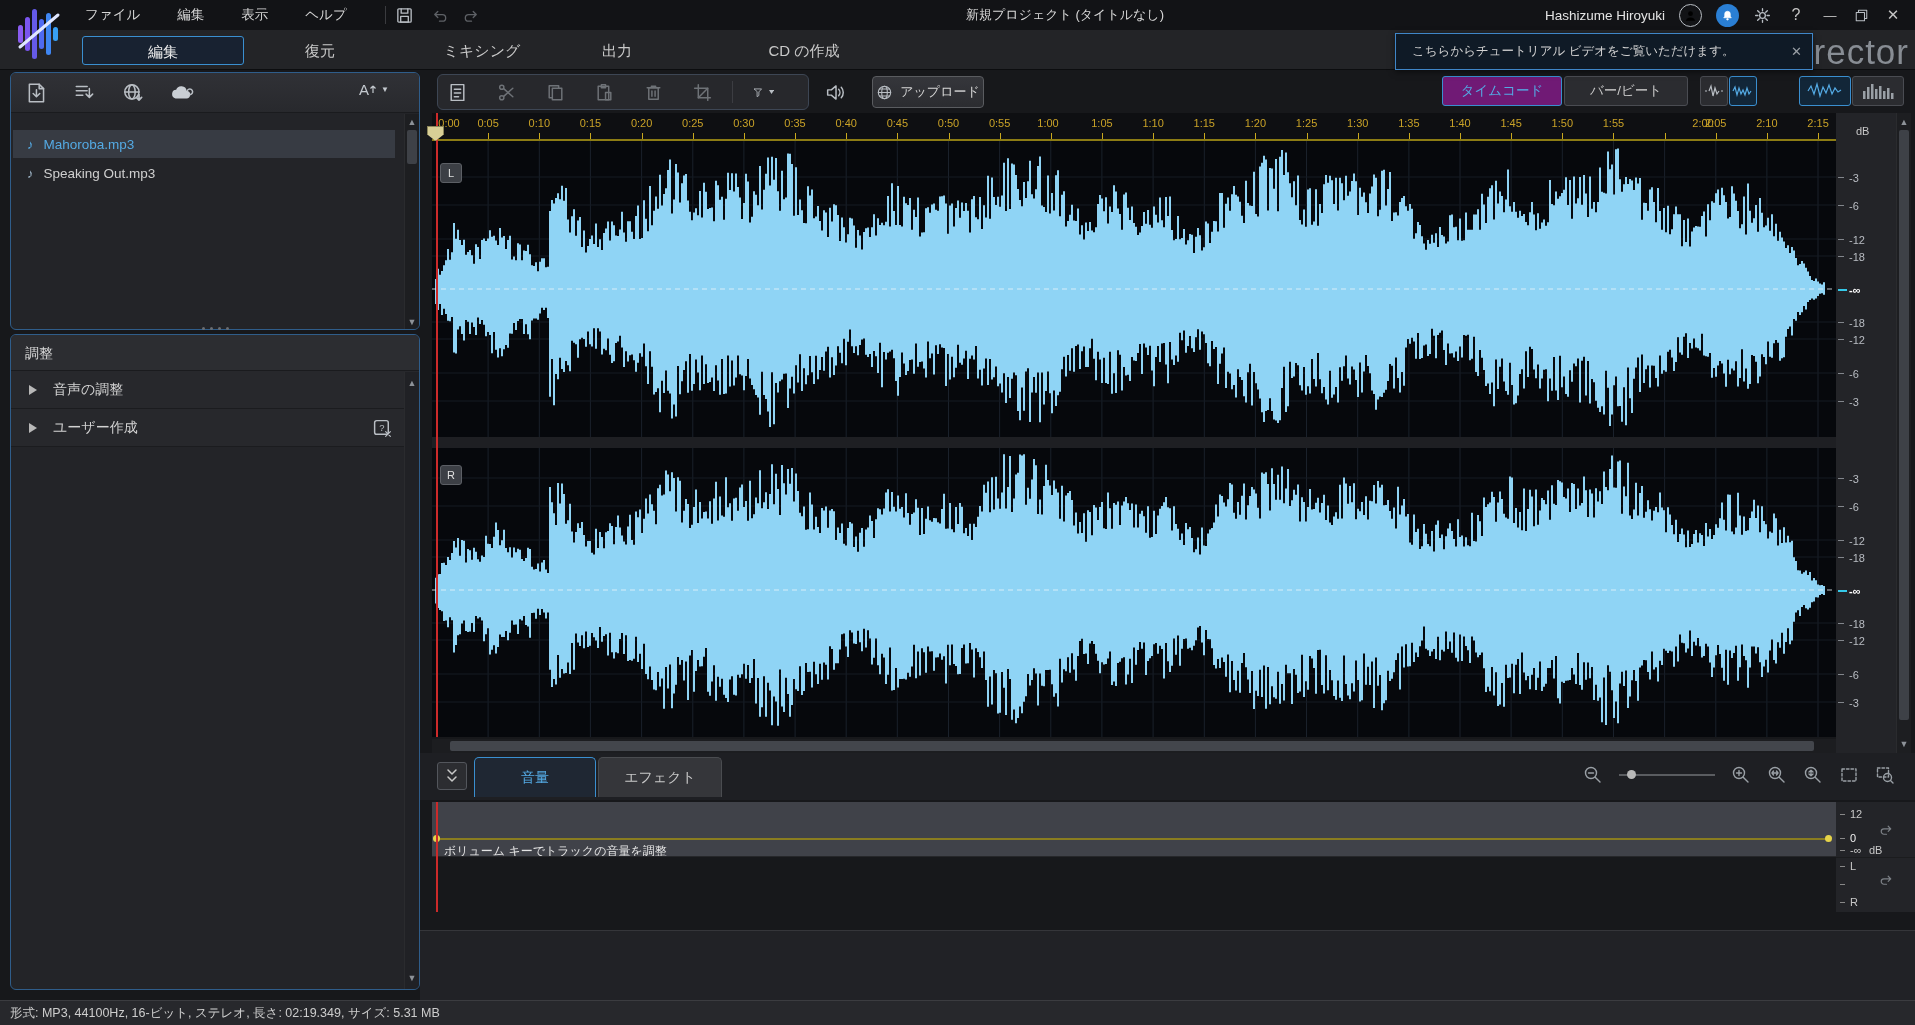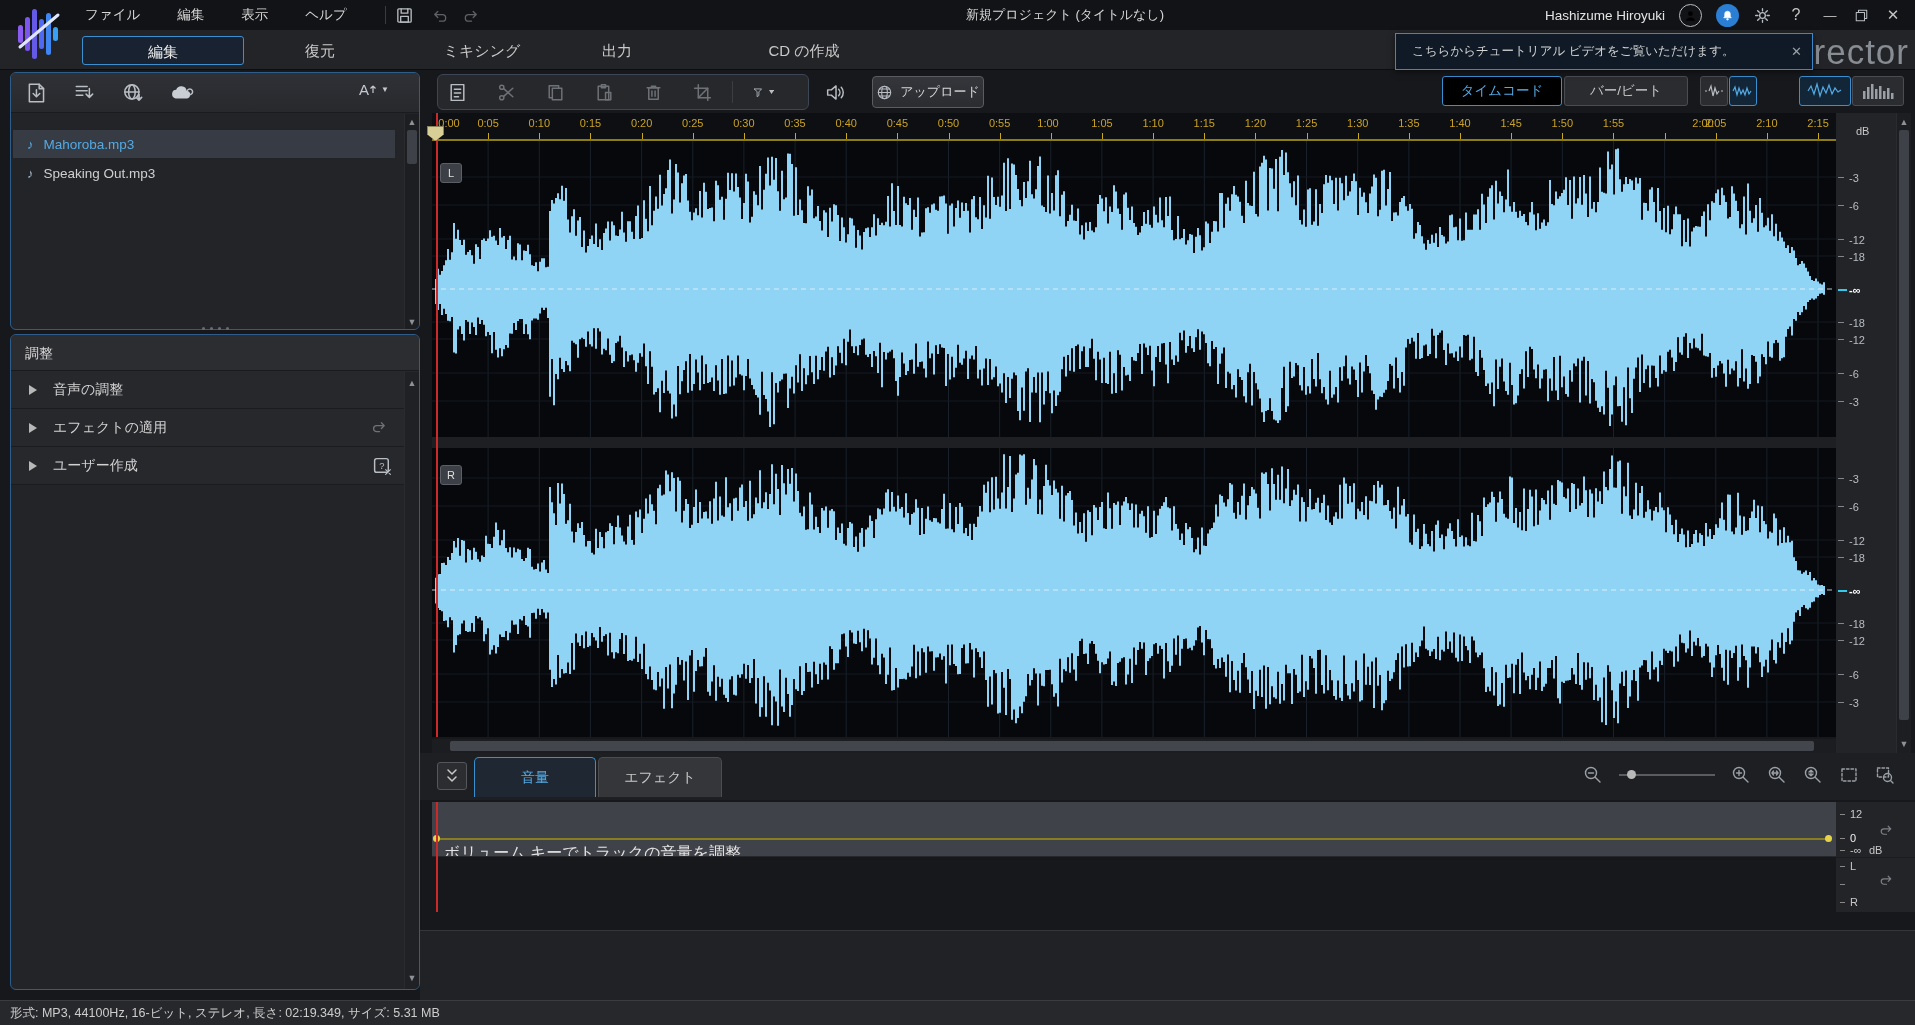--- a/index.html
+++ b/index.html
@@ -54,21 +54,21 @@
   .adjrow{position:relative;height:38px;background:#27282c;border-bottom:1px solid #1b1c1f;display:flex;align-items:center;padding-left:18px;font-size:14px;color:#d2d2d2;}
   .tri-r{width:0;height:0;border-left:8px solid #b8b8b8;border-top:5.5px solid transparent;border-bottom:5.5px solid transparent;margin-right:16px;}
   .adj-icon{position:absolute;right:30px;top:9px;}
   
   #edittools{left:437px;top:74px;width:372px;height:36px;background:#27282c;border:1px solid #3d4654;border-radius:6px;display:flex;align-items:center;gap:27px;padding-left:8px;}
   #edittools .ic{width:22px;}
   .toolsep{width:1px;height:22px;background:#3c3d42;margin:0 -8px;}
   #speaker{left:824px;top:81px;}
   #uploadbtn{left:872px;top:76px;width:112px;height:32px;border:1px solid #5a5c60;border-radius:4px;background:linear-gradient(#35363b,#2b2c30);display:flex;align-items:center;justify-content:center;gap:7px;font-size:13px;color:#d6d6d6;}
   .segbtn{position:absolute;top:76px;height:30px;line-height:28px;text-align:center;font-size:13.5px;border:1px solid #4a4c52;background:#2b2c30;color:#c8c8c8;border-radius:3px;}
-  .segbtn.active{border-color:var(--accent);background:#000000;color:var(--sel);}
+  .segbtn.active{border-color:var(--accent);background:#701a75;color:var(--sel);}
   .miniview{position:absolute;top:76px;height:30px;border:1px solid #4a4c52;border-radius:3px;background:#2b2c30;display:flex;align-items:center;justify-content:center;}
   .miniview.active{border-color:var(--accent);background:#122638;}
   
   #ruler{left:432px;top:113px;width:1404px;height:28px;background:#0e0f12;overflow:hidden;}
   .rlabel{position:absolute;top:4px;font-size:11px;color:var(--ruler);transform:translateX(-50%);}
   .rtick{position:absolute;top:20px;width:1px;height:6px;background:#caa91e;}
   #goldline{left:432px;top:139px;width:1404px;height:2px;background:#8c7c14;}
   #phmarker{left:427px;top:126px;width:17px;height:15px;background:#d8cf96;border:1px solid #8d865a;
     clip-path:polygon(0 0,100% 0,100% 55%,50% 100%,0 55%);z-index:4;}
   #wavebox{left:432px;top:141px;width:1404px;height:596px;background:#06080c;}
@@ -90,21 +90,21 @@
   .btab{position:absolute;top:757px;height:40px;line-height:38px;text-align:center;font-size:14px;border-radius:5px 5px 0 0;}
   #tab-vol{left:474px;width:122px;border:1px solid var(--accent);border-bottom:none;background:#1f2733;color:var(--sel);}
   #tab-fx{left:598px;width:124px;border:1px solid #4a4c50;border-bottom:none;background:#35363a;color:#c8c8c8;}
   #zoomctrl{position:absolute;right:20px;top:765px;display:flex;align-items:center;gap:16px;}
   #zslider{width:96px;height:2px;background:#5a5c60;position:relative;}
   #zhandle{position:absolute;left:8px;top:-4px;width:9px;height:9px;border-radius:50%;background:#b8b8b8;}
   
   .trackrow{position:absolute;left:432px;width:1404px;height:55px;background:#404249;border-bottom:1px solid #26272a;overflow:hidden;}
   .tline{position:absolute;left:4px;width:1392px;height:2px;}
   .kdot{position:absolute;width:7px;height:7px;border-radius:50%;}
-  .thint{position:absolute;left:12px;font-size:16px;color:#e4e4e4;}
+  .thint{position:absolute;left:12px;font-size:12px;color:#e4e4e4;}
   #trackscale{left:1836px;top:802px;width:79px;height:110px;background:#232428;}
   .tstick{position:absolute;left:4px;width:5px;height:1px;background:#888;}
   .tslabel{position:absolute;left:14px;font-size:11px;color:#c8c8c8;transform:translateY(-50%);}
   #redline2{left:436px;top:802px;width:2px;height:110px;background:var(--play);z-index:2;}
   
   #transport{left:420px;top:930px;width:1495px;height:70px;background:#212226;border-top:1px solid #35363a;}
   
   #statusbar{left:0;top:1000px;width:1915px;height:25px;background:#27282c;border-top:1px solid #3b3c40;
     line-height:24px;padding-left:10px;font-size:12.5px;color:#cdcdcd;}
 </style>
@@ -251,29 +251,20 @@
       <i></i>
       <i></i>
     </div>
 
   <div id="adjpanel" class="panel abs">
     <div id="adjhead">調整</div>
     <div id="adjrows">
         <div class="adjrow">
           <span class="tri-r"></span>
           <span>音声の調整</span>
-        </div>
-        <div class="adjrow">
-          <span class="tri-r"></span>
-          <span>エフェクトの適用</span>
-          <span class="ic adj-icon">
-            <svg width="19" height="19" viewBox="0 0 20 20" style="stroke:#6e7277">
-              <path d="M15 8H7a3.2 3.2 0 0 0 0 6.4h3M15 8l-3-3M15 8l-3 3"></path>
-            </svg>
-          </span>
         </div>
         <div class="adjrow">
           <span class="tri-r"></span>
           <span>ユーザー作成</span>
           <span class="ic adj-icon" style="right:26px;">
             <svg width="21" height="21" viewBox="0 0 20 20">
               <rect x="2.5" y="2.5" width="13" height="13" rx="2"></rect>
               <text x="7" y="12.5" font-size="9" fill="#b9bec4" stroke="none">?</text>
               <path d="M13 13l4.5 4.5M17.5 13l-4.5 4.5" style="stroke-width:1.1"></path>
             </svg>

